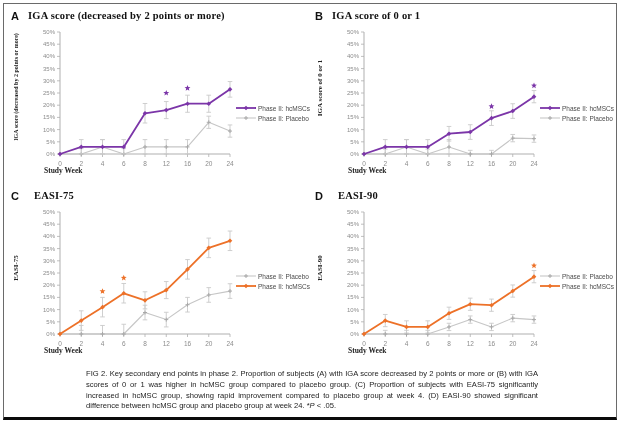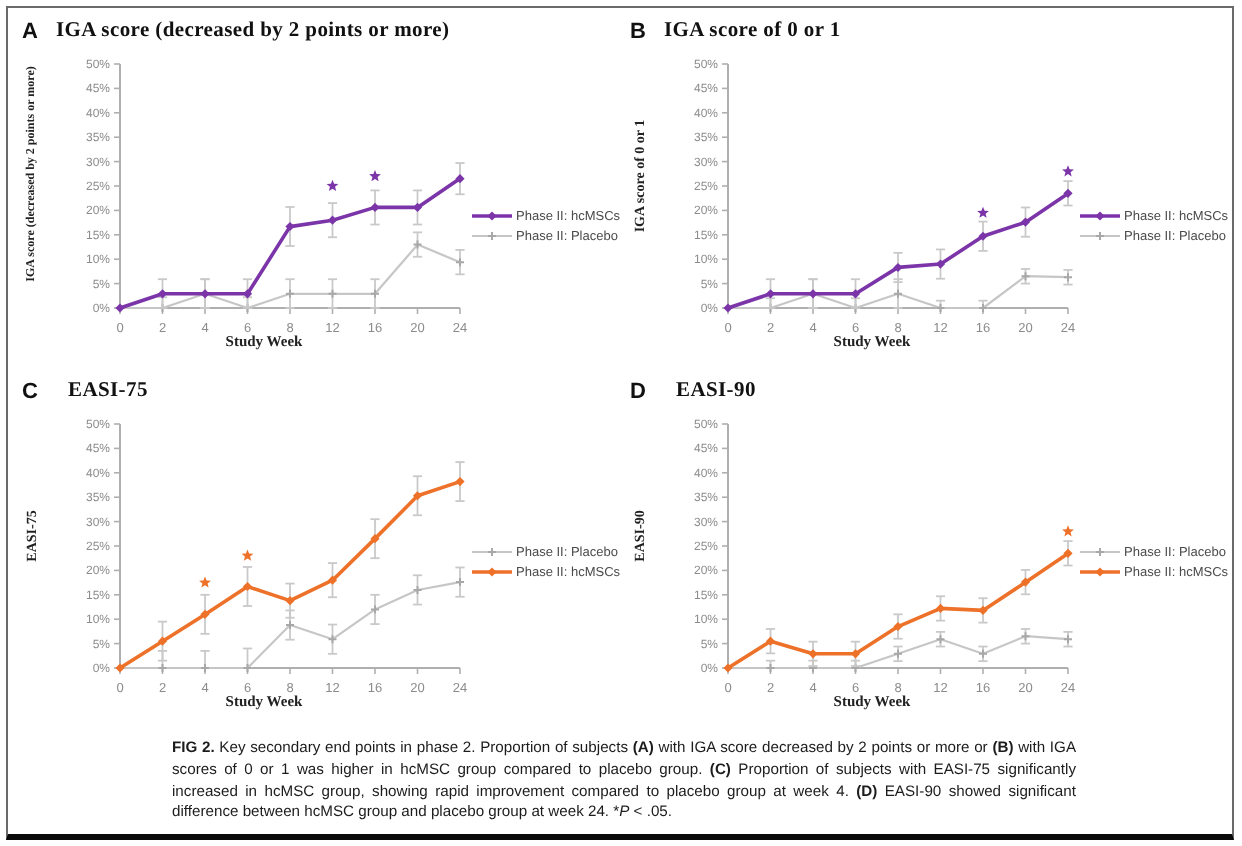--- a/index.html
+++ b/index.html
@@ -14,30 +14,30 @@
   #panelD { left:312px; top:186px; }
   .pletter { position:absolute; left:3px; top:4px;
              font-family:"Liberation Sans", sans-serif; font-weight:bold; font-size:11px; color:#111; }
   .ptitle  { position:absolute; left:20px; top:4px;
              font-family:"Liberation Serif", serif; font-weight:bold; font-size:10.5px; color:#111;
              letter-spacing:.2px; white-space:nowrap; }
   svg.chart { position:absolute; left:22px; top:20px; }
   .ylab { position:absolute; left:-56px; top:78px; width:128px; text-align:center;
           font-family:"Liberation Serif", serif; font-weight:bold; font-size:6.5px; color:#222;
           transform:rotate(-90deg); white-space:nowrap; }
-  .xlab { position:absolute; left:36px; top:160px; width:176px; text-align:center;
+  .xlab { position:absolute; left:36px; top:160px; width:176px; 
           font-family:"Liberation Serif", serif; font-weight:bold; font-size:7.5px; color:#222; }
   .legend { position:absolute; left:228px; top:96px; }
   .legend-row { display:flex; align-items:center; gap:2px; margin:2px 0;
                 font-family:"Liberation Sans", sans-serif; font-size:6.5px; color:#4a4a4a;
                 white-space:nowrap; }
   .caption { position:absolute; left:86px; top:369px; width:452px;
              font-family:"Liberation Sans", sans-serif; font-size:7.6px; line-height:1.42;
              text-align:justify; color:#1c1c1c; }
-  .caption b { font-weight:bold; }
+  .caption b { font-weight:normal; }
   .caption i { font-style:italic; }
 </style>
 </head>
 <body>
 
 <div class="frame"></div>
 
 <div class="panel" id="panelA">
   <span class="pletter">A</span>
   <span class="ptitle">IGA score (decreased by 2 points or more)</span>

